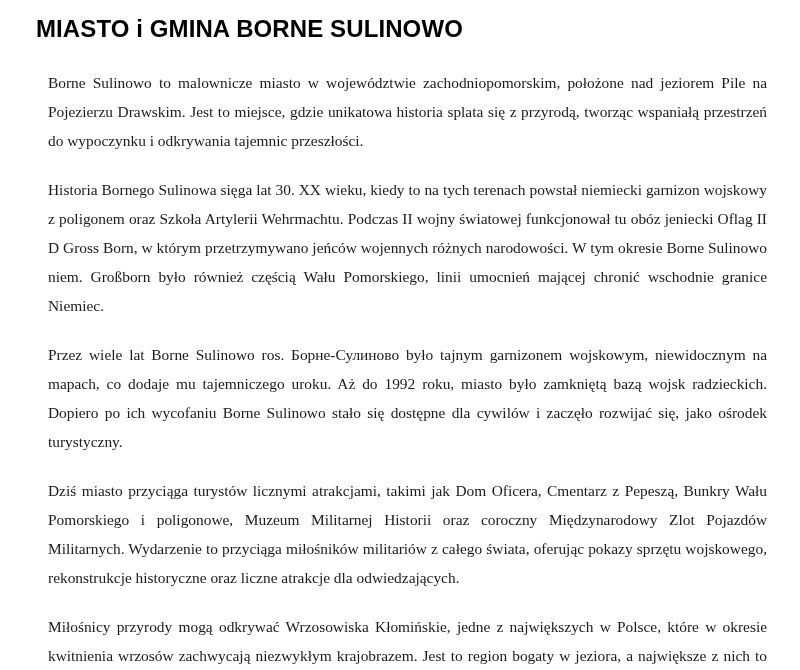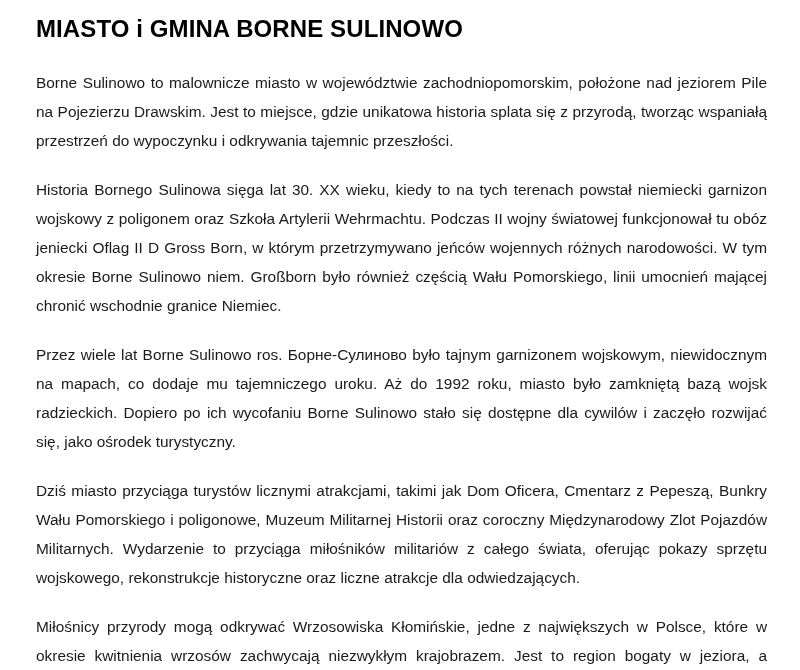--- a/index.html
+++ b/index.html
@@ -28,23 +28,24 @@
     letter-spacing: 0.1px;
     margin: 0 0 24px 0;
     color: #000000;
     text-align: left;
   }
   .para {
     font-size: 15.4px;
     line-height: 29px;
     text-align: justify;
     text-justify: inter-word;
-    margin: 0 0 20px 0;
+    margin: 0 0 20px 12px;
     color: #1a1a1a;
     hyphens: none;
+    font-family: Liberation Serif, serif;
   }
   .para:last-child {
     margin-bottom: 0;
   }
 </style>
 </head>
 <body>
 
 <div class="page">
 

